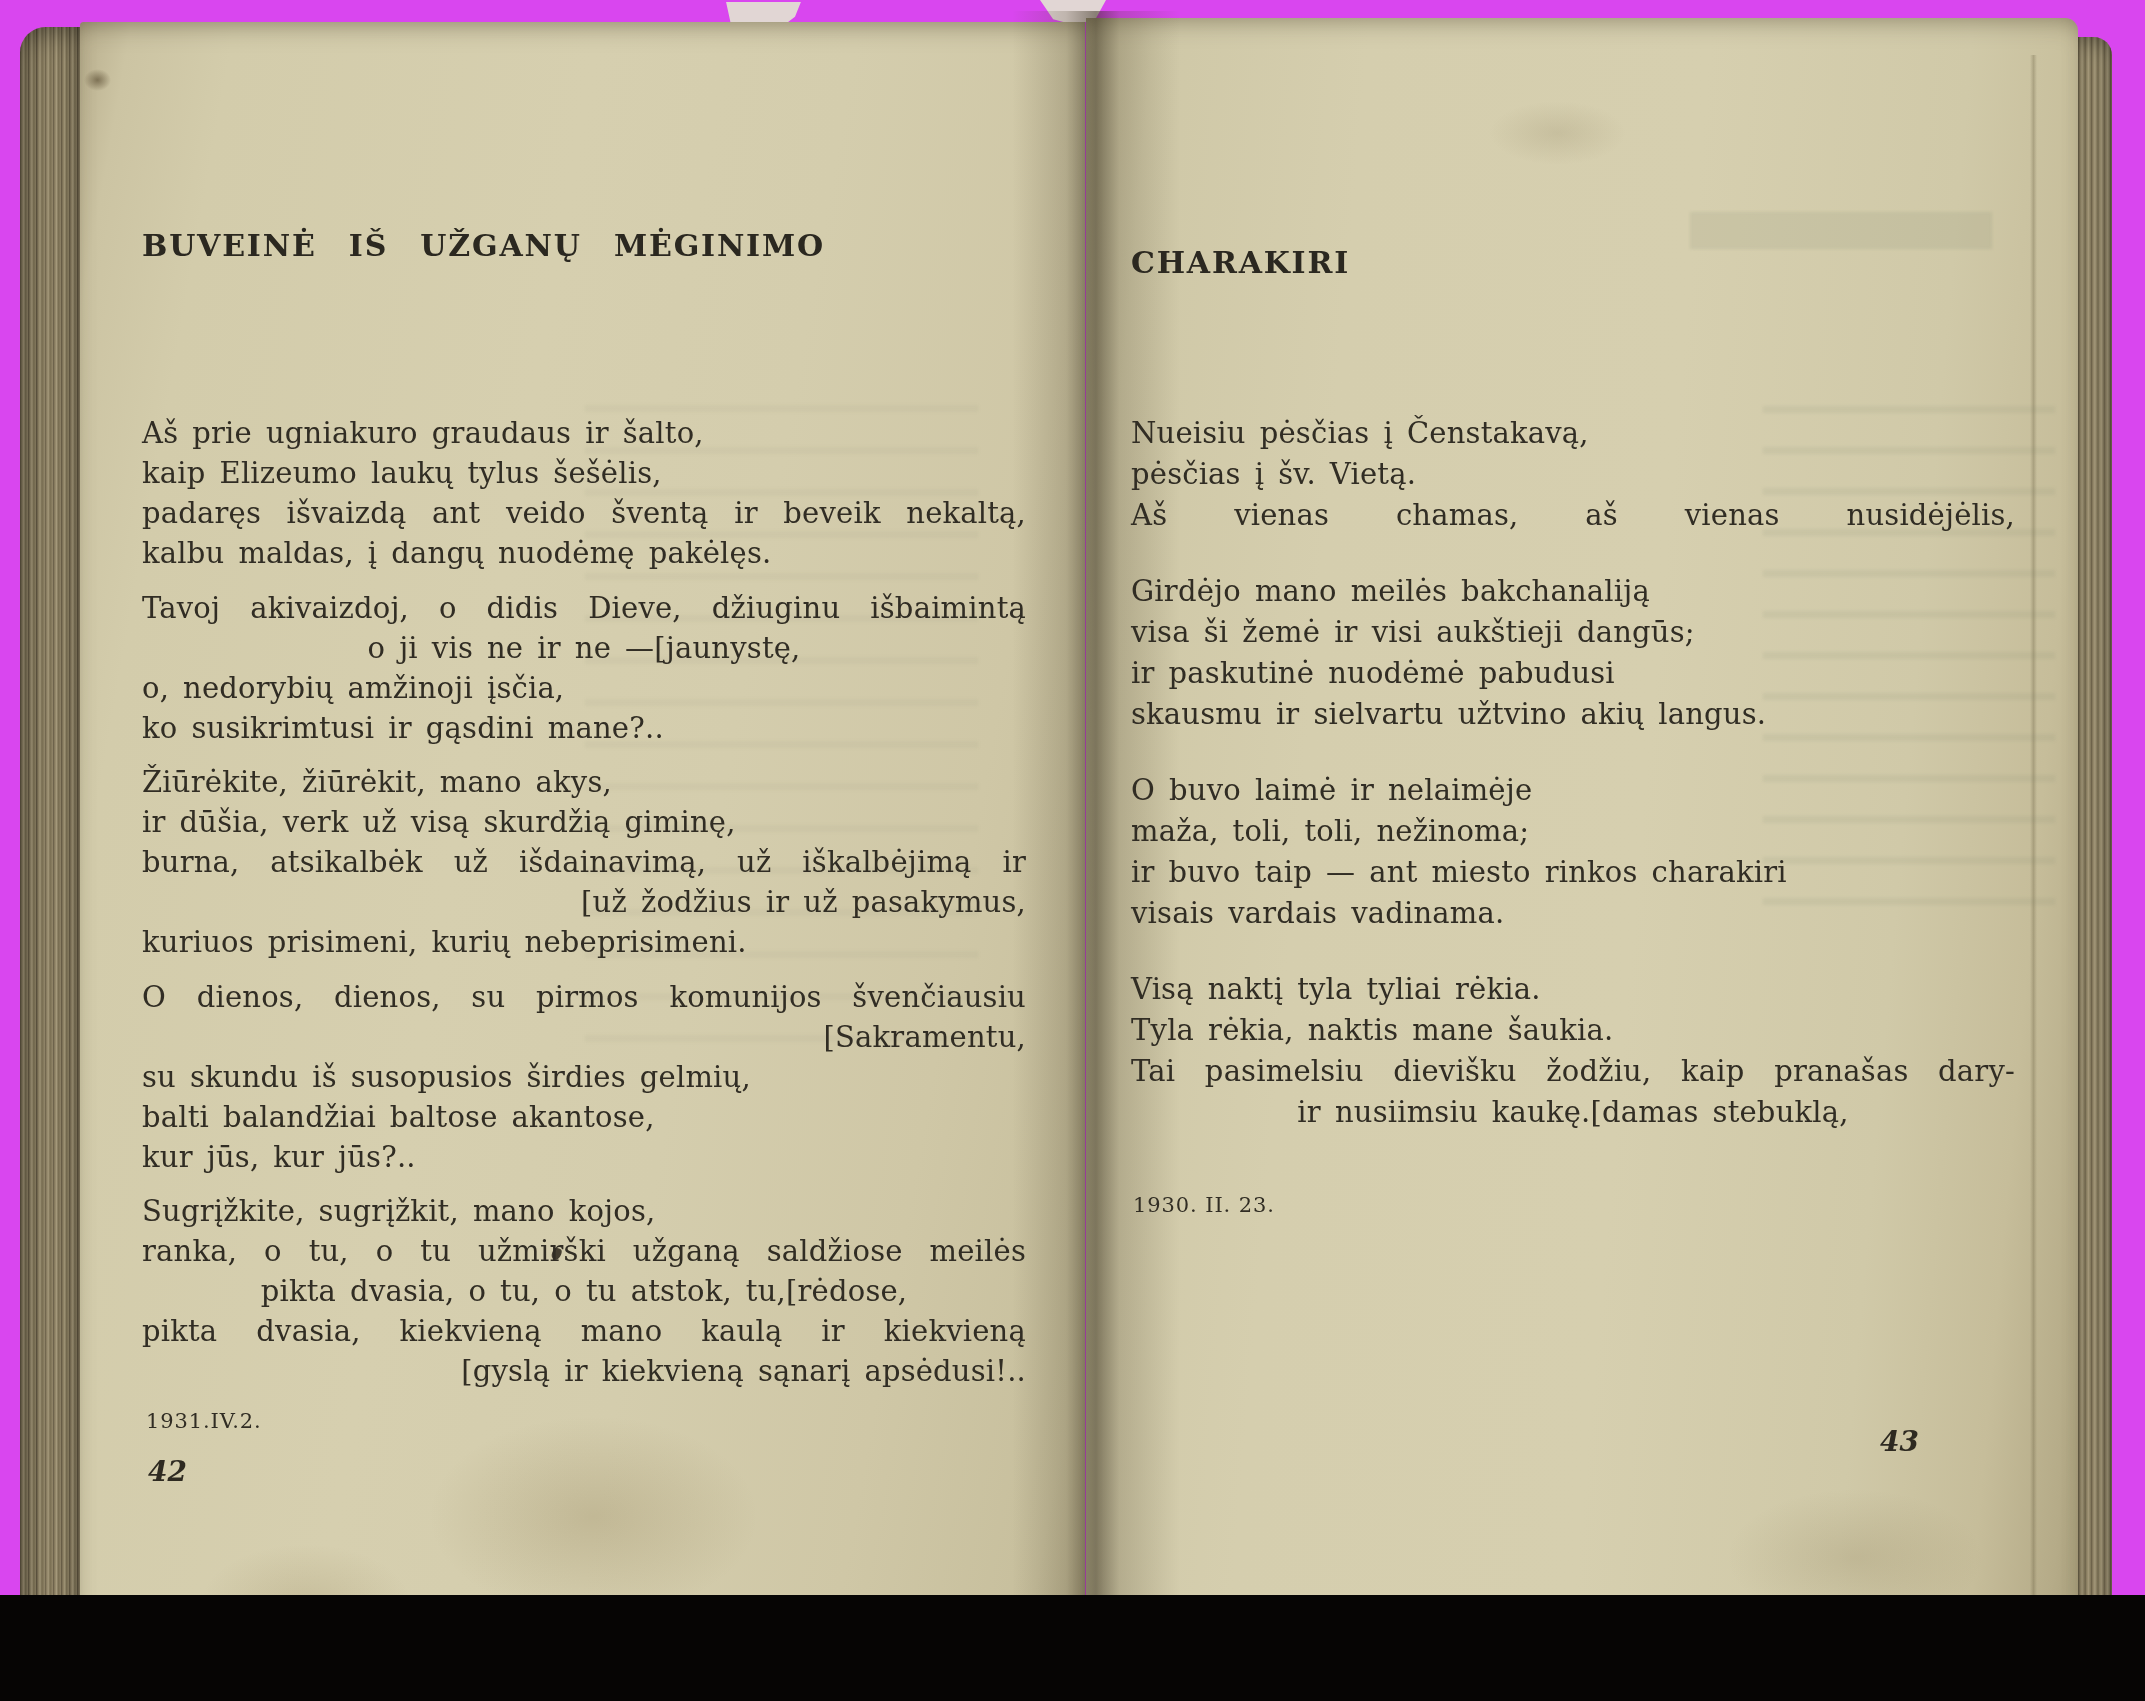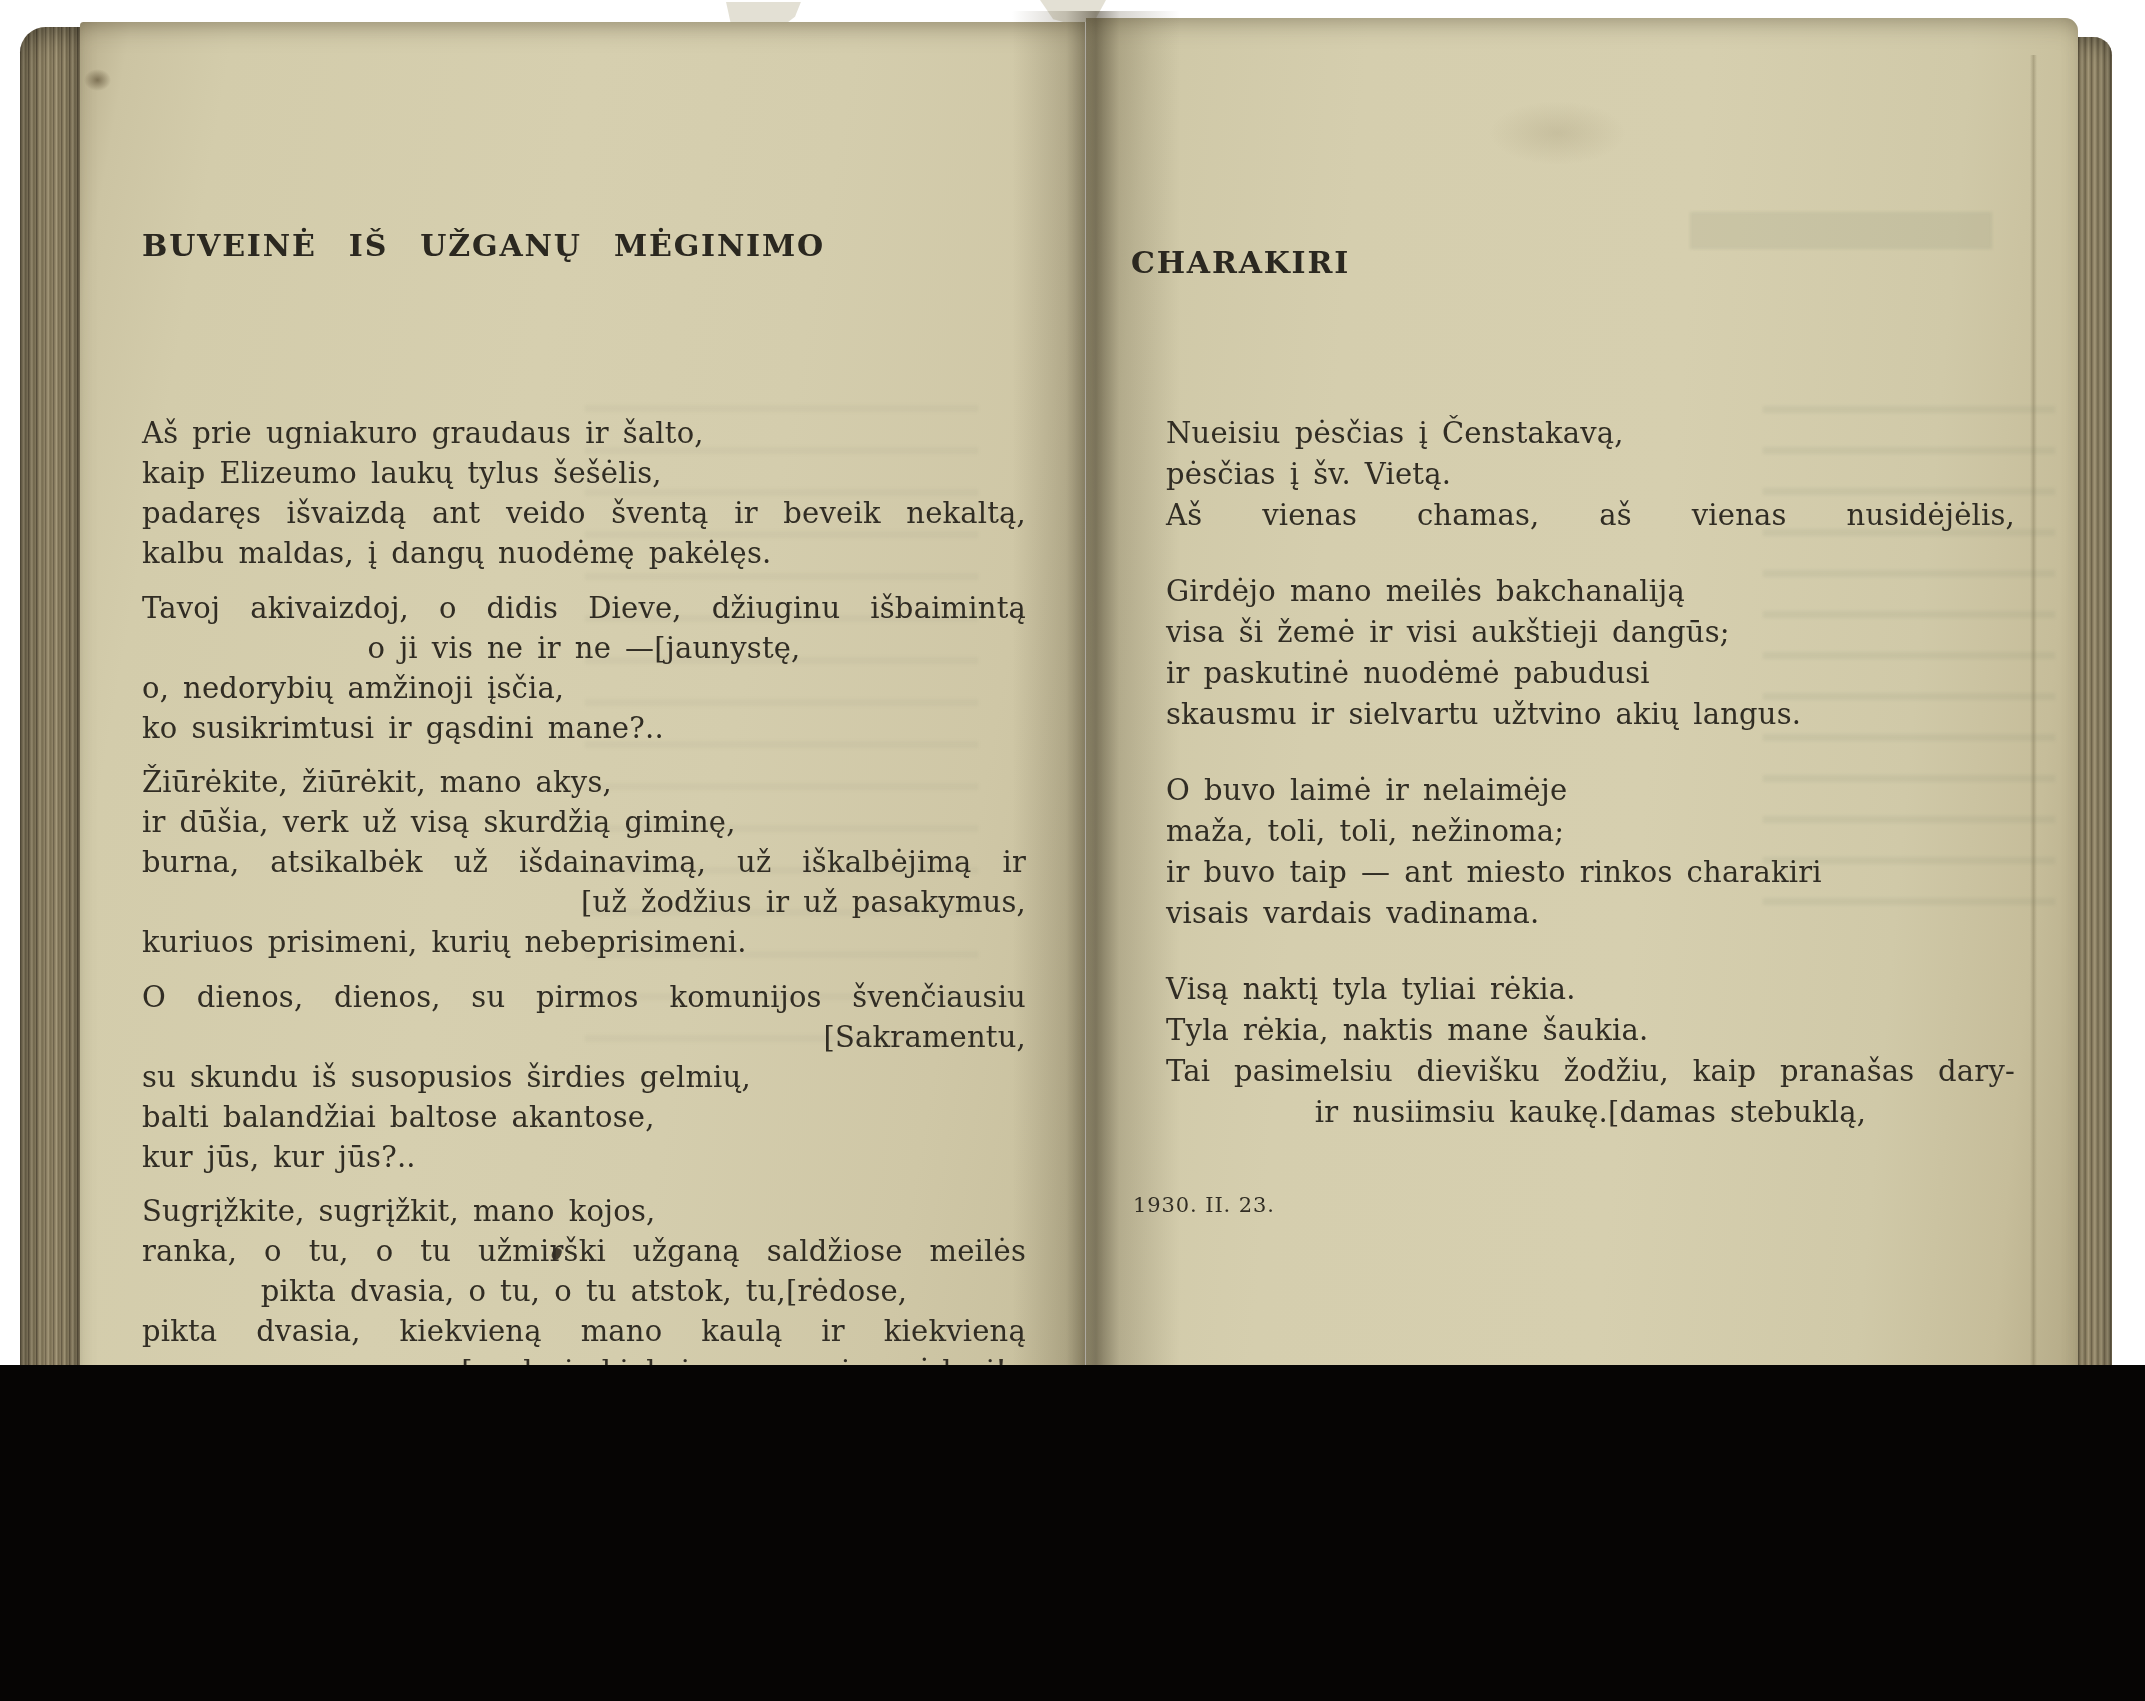--- a/index.html
+++ b/index.html
@@ -1,16 +1,16 @@
 <!DOCTYPE html>
 <html style="font-size:14.6px"><head>
 <meta charset="utf-8">
 <style>
   html,body{margin:0;padding:0;background:#060504;}
-  #screen{position:relative;width:2145px;height:1365px;overflow:hidden;background:#ffffff;
+  #screen{position:relative;width:2145px;height:1595px;overflow:hidden;background:#d946ef;
           font-family:"DejaVu Serif","Liberation Serif",serif;}
 
   
   .deckle-left{position:absolute;left:20px;top:27.4px;width:64px;height:1645px;
     background:repeating-linear-gradient(90deg,#5f5540 0px,#8a7e61 1.8px,#a79b7c 3.7px,#7b7054 5.5px,#93876a 8.2px);
     border-radius:25.6px 0 0 31px;box-shadow:inset 0 0 31px rgba(0,0,0,.55);}
   .edge-right{position:absolute;left:2072px;top:37px;width:40px;height:1636px;
     background:repeating-linear-gradient(90deg,#6b6149 0px,#948869 1.8px,#ab9f7f 3.7px,#7e7357 6.4px);
     border-radius:0 18.3px 18.3px 0;box-shadow:inset 0 0 24px rgba(0,0,0,.5);}
   .under-bottom-left{position:absolute;left:88px;top:1657px;width:994px;height:33px;
@@ -57,21 +57,21 @@
   .ink{color:#312d24;}
   .title{position:absolute;font-weight:bold;font-size:30px;letter-spacing:1.8px;word-spacing:20px;color:#2b2820;}
   #left-title{left:142px;top:228px;}
   #right-title{left:1131px;top:225px;margin-top:20px;}
   .poem{position:absolute;width:884px;font-size:29px;letter-spacing:0.2px;word-spacing:4.6px;}
   #left-poem{left:142px;top:413px;}
   #right-poem{left:1131px;top:413px;}
   #left-poem .stanza{margin-bottom:14.6px;}
   #right-poem .stanza{margin-bottom:35px;}
   .line{line-height:40px;min-height:40px;}
-  #right-poem .line{line-height:41px;min-height:41px;margin-left:35px;}
+  #right-poem .line{line-height:41px;min-height:41px;}
   .line.split{display:flex;justify-content:center;}
   .line.only-right{text-align:right;}
   .line.justify{text-align:justify;text-align-last:justify;}
   .date{position:absolute;font-size:21px;color:#312d24;letter-spacing:0.9px;}
   #left-date{left:146px;top:1409px;}
   #right-date{left:1133px;top:1193px;}
   .pagenum{position:absolute;font-size:28px;font-weight:bold;font-style:italic;color:#2e2a21;}
   #left-pagenum{left:148px;top:1455px;}
   #right-pagenum{left:1880px;top:1425px;}
 </style>

